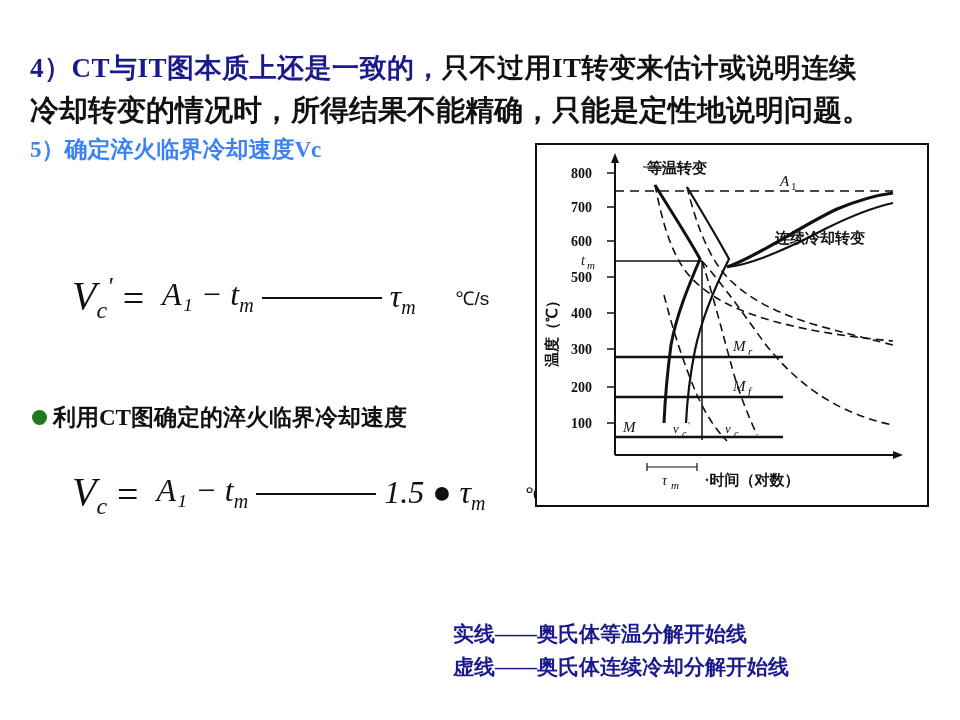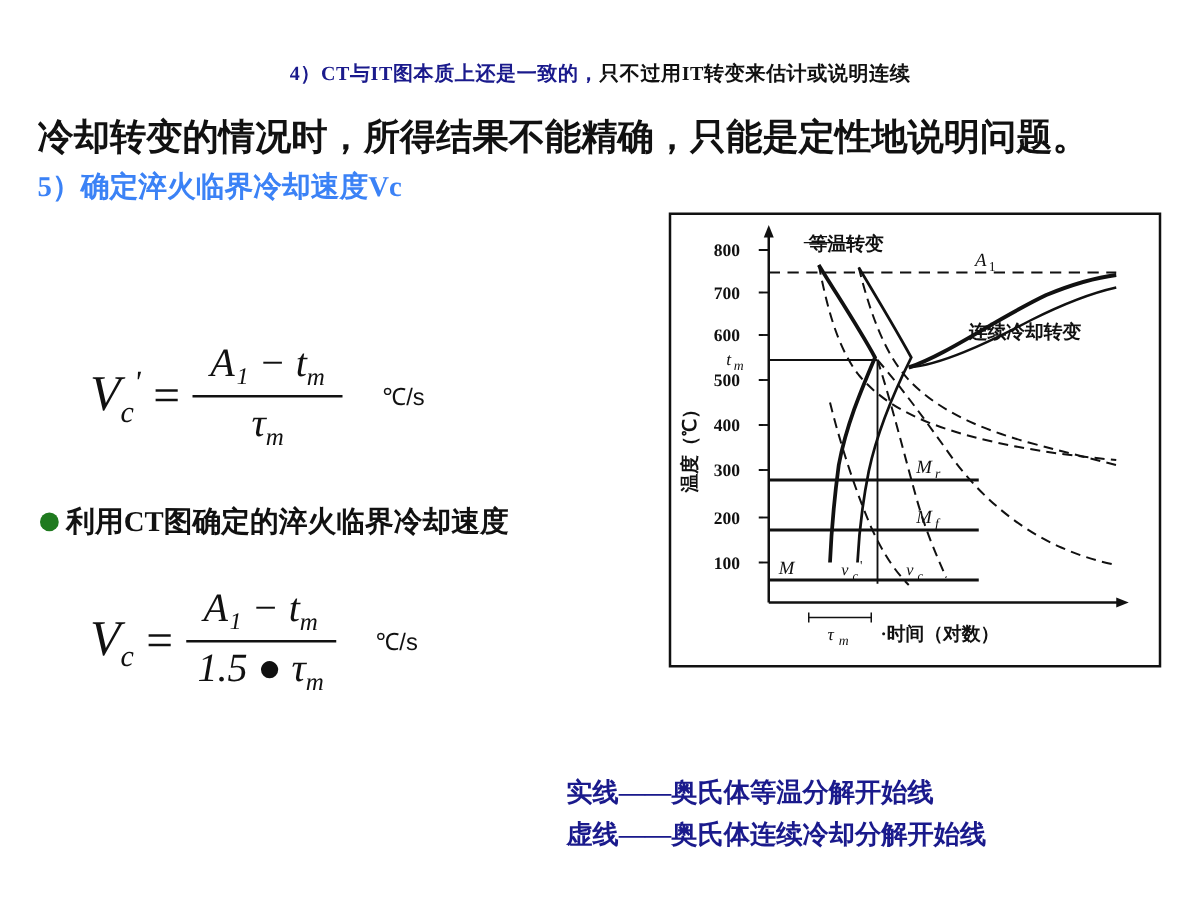--- a/index.html
+++ b/index.html
@@ -17,26 +17,25 @@
   .slide {
     position: absolute;
     inset: 0;
   }
   
   .line-1 {
     position: absolute;
     left: 30px;
     top: 48px;
     width: 900px;
-    font-size: 16px;
+    font-size: 27px;
     font-weight: bold;
     color: #1a1a8c;
     letter-spacing: 0.5px;
     line-height: 1.55;
-    text-align: center;
   }
   .line-1 .dark { color: #111111; font-weight: bold; }
   .line-2 {
     position: absolute;
     left: 30px;
     top: 88px;
     width: 900px;
     font-size: 29px;
     font-weight: bold;
     color: #111111;
@@ -92,21 +91,21 @@
     font-style: italic;
     vertical-align: sub;
   }
   .lhs .prime {
     font-size: 26px;
     vertical-align: super;
   }
   .eq { font-size: 38px; }
   .frac {
     display: inline-flex;
-    flex-direction: column;
+    flex-direction: row;
     align-items: center;
     text-align: center;
   }
   .frac .num {
     font-size: 32px;
     font-style: italic;
     padding: 0 8px 2px 8px;
     white-space: nowrap;
   }
   .frac .bar {
@@ -135,21 +134,20 @@
   }
   
   .figure-box {
     position: absolute;
     left: 535px;
     top: 143px;
     width: 390px;
     height: 360px;
     border: 2px solid #111111;
     background: #ffffff;
-    margin-top: 27px;
   }
   .figure-svg { display: block; }
   .fig-caption {
     position: absolute;
     left: 560px;
     top: 535px;
     width: 360px;
     text-align: center;
     font-size: 17px;
     color: #111111;

